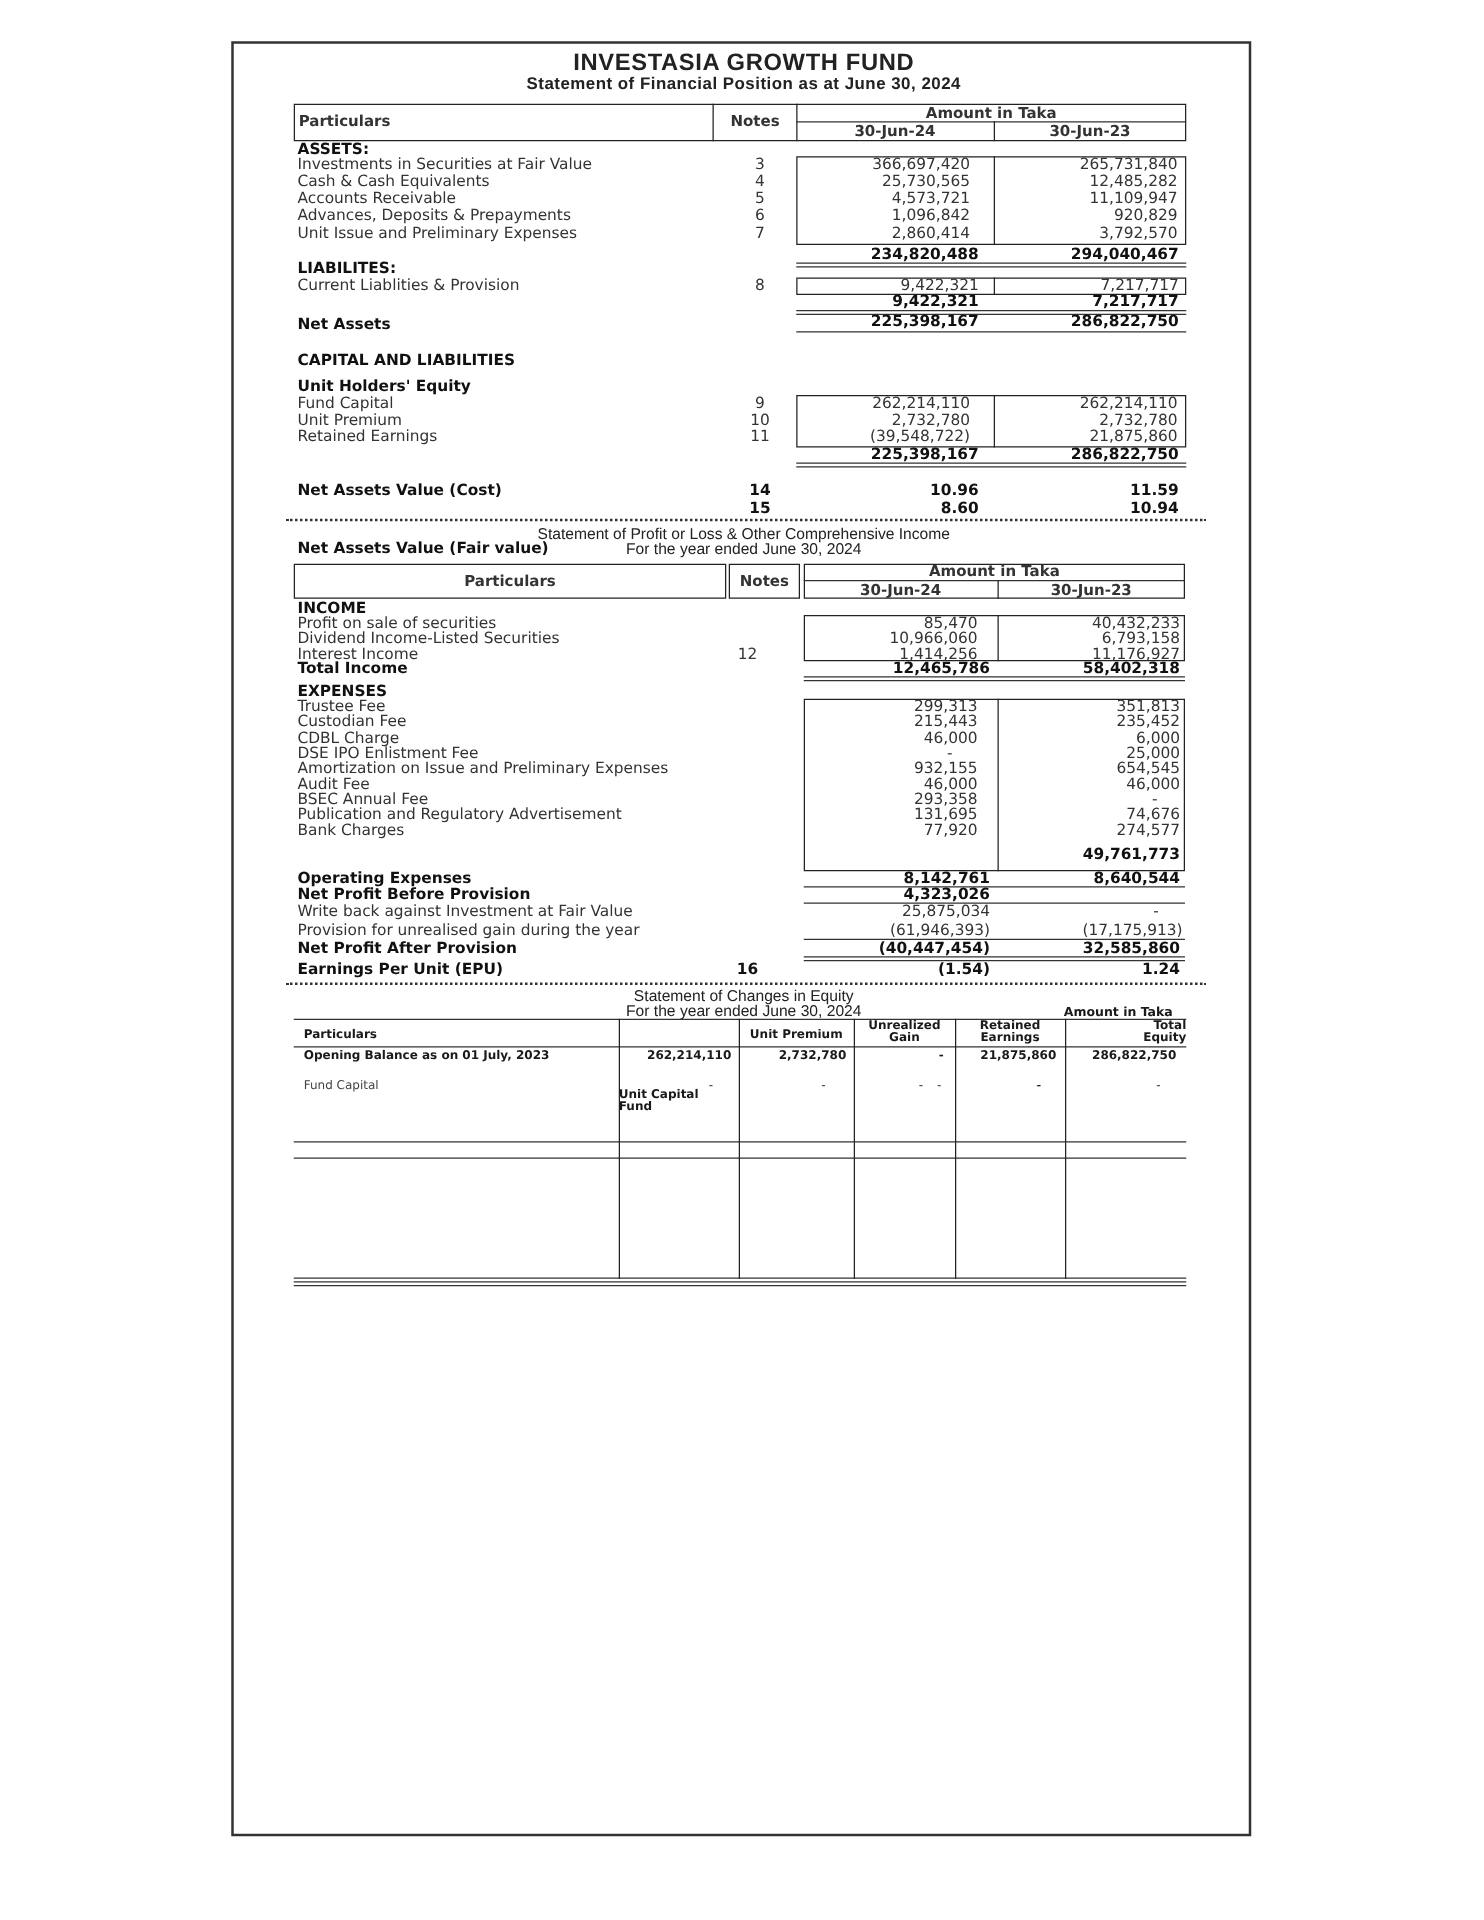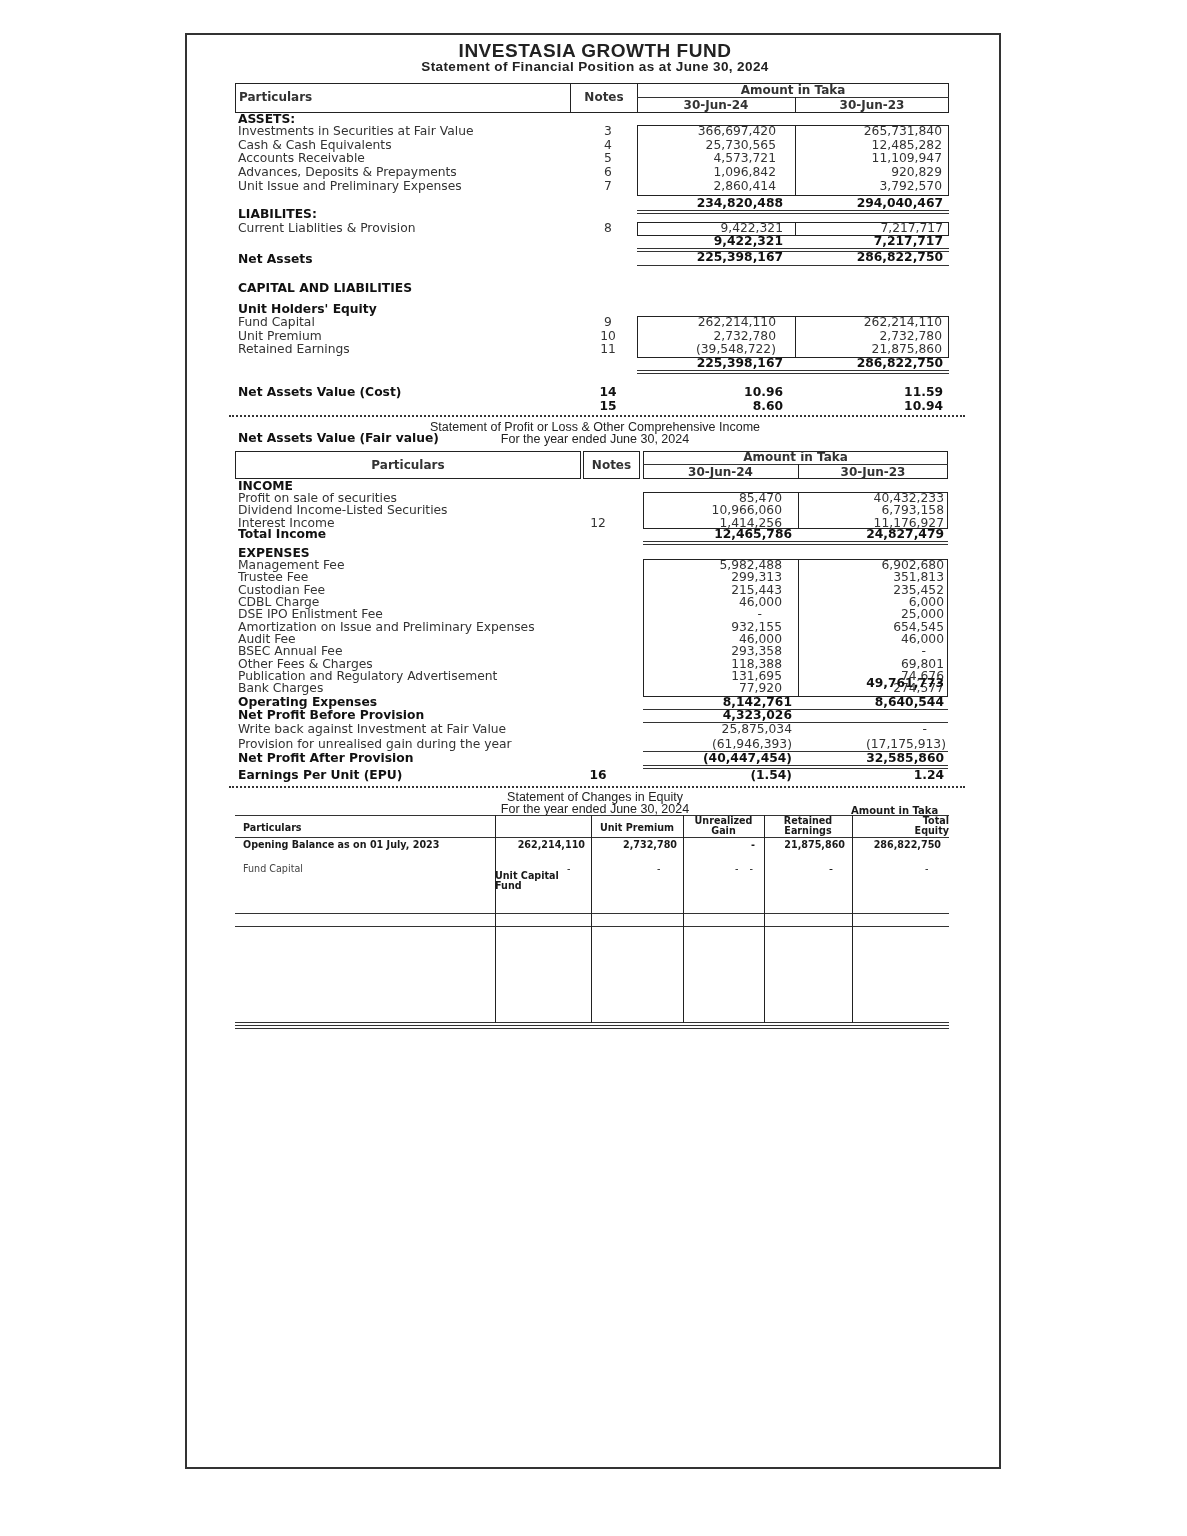--- a/index.html
+++ b/index.html
@@ -171,33 +171,28 @@
       </div>
       <div style="position:relative;height:12.3px;">
         <span class="abs lbl" style="left:0">Interest Income</span>
         <span class="abs lbl" style="left:350px;width:20px;text-align:center">12</span>
         <span class="abs lbl num" style="right:166px">1,414,256</span>
         <span class="abs lbl num" style="right:4px">11,176,927</span>
       </div>
     </div>
     <div class="abs lbl b" style="left:51px;top:493px;">Total Income</div>
     <div class="abs lbl b num" style="left:456px;width:149px;top:493px;">12,465,786</div>
-    <div class="abs lbl b num" style="left:611px;width:146px;top:493px;">24,827,479</div>
+    <div class="abs lbl b num" style="left:611px;width:146px;top:493px;">58,402,318</div>
     <div class="dbl" style="left:456px;top:506px;width:305px;"></div>
 
     <div class="abs lbl b" style="left:51px;top:512px;">EXPENSES</div>
     <div class="abs box" style="left:456px;top:524px;width:305px;height:138px;"></div>
     <div class="vline" style="left:611px;top:524px;height:138px;"></div>
     <div class="abs" style="left:51px;top:524px;width:710px;">
       <div style="position:relative;height:12.35px;">
-          <span class="abs lbl" style="left:0">Management Fee</span>
-          <span class="abs lbl num" style="right:166px">5,982,488</span>
-          <span class="abs lbl num" style="right:4px">6,902,680</span>
-        </div>
-      <div style="position:relative;height:12.35px;">
           <span class="abs lbl" style="left:0">Trustee Fee</span>
           <span class="abs lbl num" style="right:166px">299,313</span>
           <span class="abs lbl num" style="right:4px">351,813</span>
         </div>
       <div style="position:relative;height:12.35px;">
           <span class="abs lbl" style="left:0">Custodian Fee</span>
           <span class="abs lbl num" style="right:166px">215,443</span>
           <span class="abs lbl num" style="right:4px">235,452</span>
         </div>
       <div style="position:relative;height:12.35px;">
@@ -217,25 +212,20 @@
         </div>
       <div style="position:relative;height:12.35px;">
           <span class="abs lbl" style="left:0">Audit Fee</span>
           <span class="abs lbl num" style="right:166px">46,000</span>
           <span class="abs lbl num" style="right:4px">46,000</span>
         </div>
       <div style="position:relative;height:12.35px;">
           <span class="abs lbl" style="left:0">BSEC Annual Fee</span>
           <span class="abs lbl num" style="right:166px">293,358</span>
           <span class="abs lbl num" style="right:22px">-</span>
-        </div>
-      <div style="position:relative;height:12.35px;">
-          <span class="abs lbl" style="left:0">Other Fees &amp; Charges</span>
-          <span class="abs lbl num" style="right:166px">118,388</span>
-          <span class="abs lbl num" style="right:4px">69,801</span>
         </div>
       <div style="position:relative;height:12.35px;">
           <span class="abs lbl" style="left:0">Publication and Regulatory Advertisement</span>
           <span class="abs lbl num" style="right:166px">131,695</span>
           <span class="abs lbl num" style="right:4px">74,676</span>
         </div>
       <div style="position:relative;height:12.35px;">
           <span class="abs lbl" style="left:0">Bank Charges</span>
           <span class="abs lbl num" style="right:166px">77,920</span>
           <span class="abs lbl num" style="right:4px">274,577</span>

